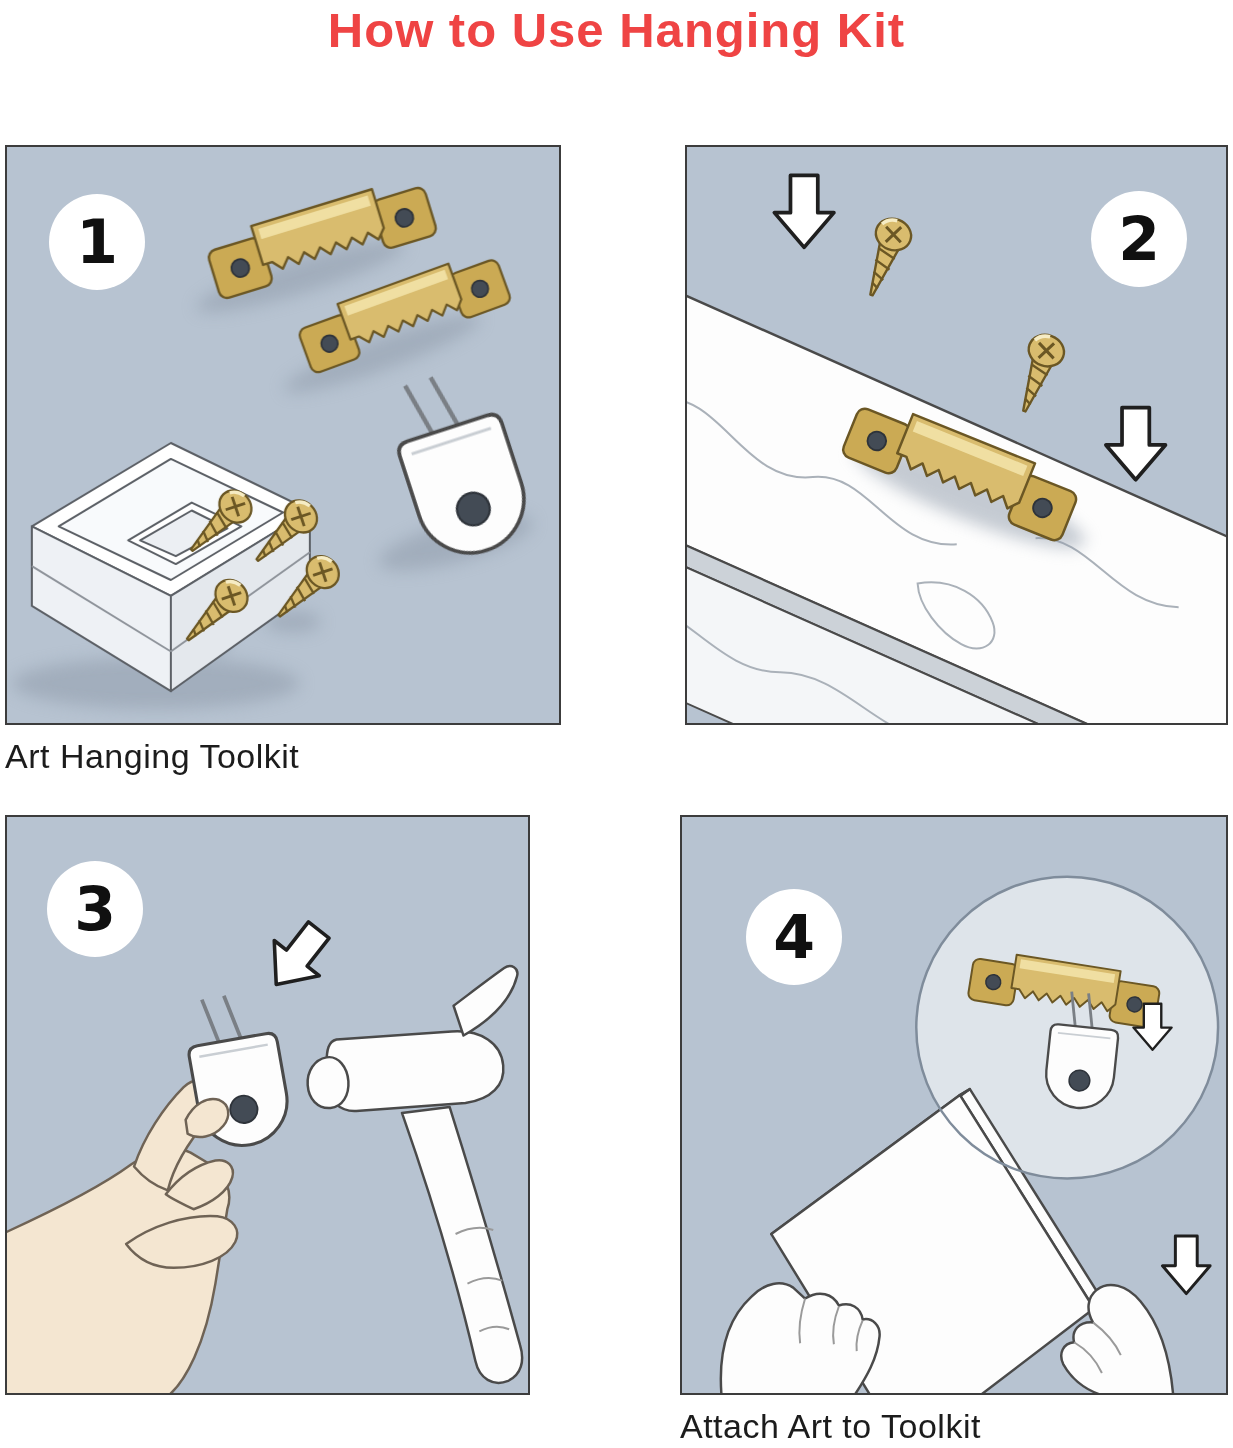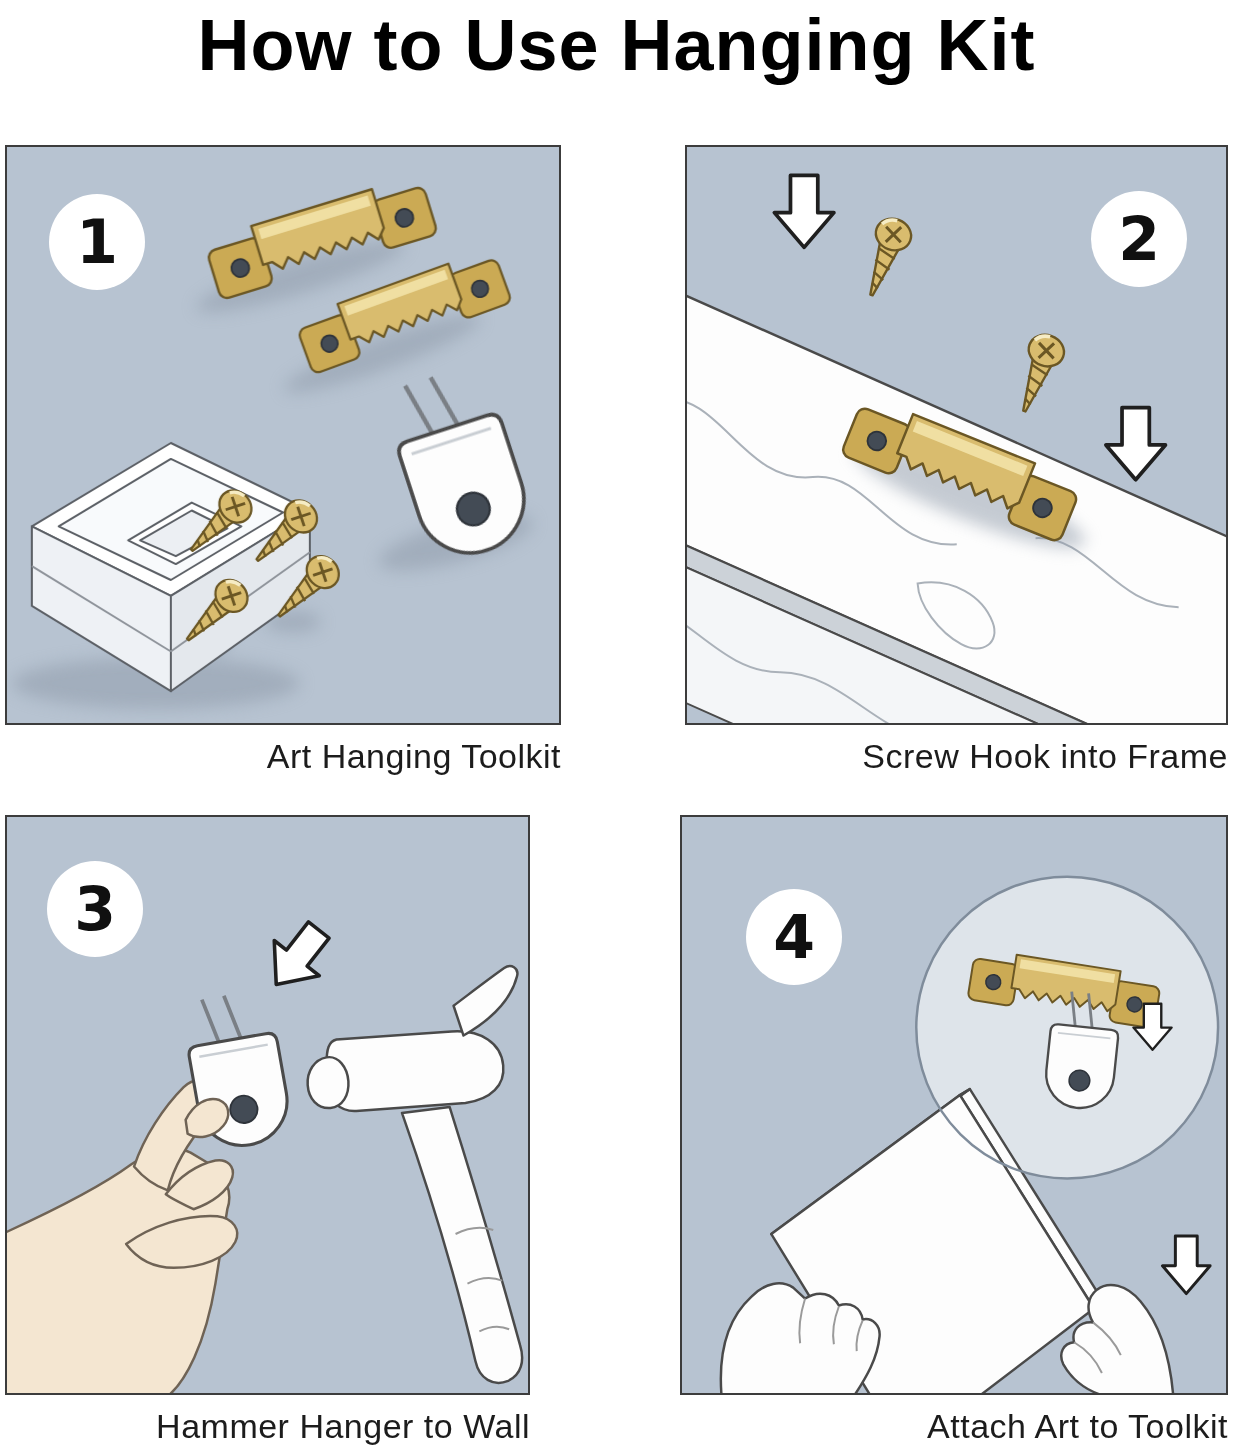--- a/index.html
+++ b/index.html
@@ -1,27 +1,27 @@
 <!DOCTYPE html>
 <html style="--background: #ffffff; --panel-background: #b7c3d1; --panel-border: #3c3c3c; --brass: #d9bc6e; --brass-dark: #6b5724; --skin: #f4e6d1; --text: #1c1c1c;"><head>
 <meta charset="utf-8">
 <style>
   *{margin:0;padding:0;box-sizing:border-box}
   html,body{background:#fff}
   body{font-family:"Liberation Sans",sans-serif}
   .sheet{position:relative;width:1233px;height:1448px;background:var(--background,#ffffff);overflow:hidden}
   .title{position:absolute;top:0;left:0;width:100%;text-align:center;
-         font-size:72px;font-weight:700;letter-spacing:1px;color:#000000;line-height:1.25}
+         font-size:49px;font-weight:700;letter-spacing:1px;color:#ef4444;line-height:1.25}
   .panel{position:absolute;background:var(--panel-background,#b7c3d1);
          border:2px solid var(--panel-border,#3c3c3c)}
   .panel svg{position:absolute;left:0;top:0;width:100%;height:100%;display:block}
   .badge{position:absolute;width:96px;height:96px;border-radius:50%;background:#fff;
          display:flex;align-items:center;justify-content:center;
          font-family:"DejaVu Sans",sans-serif;font-size:60px;font-weight:700;color:#101010}
-  .caption{position:absolute;text-align:right;font-size:34px;color:var(--text,#1c1c1c);
+  .caption{position:absolute;text-align:left;font-size:34px;color:var(--text,#1c1c1c);
            letter-spacing:.5px;height:46px;line-height:46px}
   
   .p1{left:5px;top:145px;width:556px;height:580px}
   .p2{left:685px;top:145px;width:543px;height:580px}
   .p3{left:5px;top:815px;width:525px;height:580px}
   .p4{left:680px;top:815px;width:548px;height:580px}
   .c1{left:5px;top:733px;width:556px}
   .c2{left:685px;top:733px;width:543px}
   .c3{left:5px;top:1403px;width:525px}
   .c4{left:680px;top:1403px;width:548px}
@@ -126,21 +126,20 @@
       </g>
       <ellipse class="shadow" filter="url(#softblur)" cx="285" cy="352" rx="125" ry="24" transform="rotate(22 285 352)"></ellipse>
       <use href="#def-hanger" transform="translate(180,247) rotate(22) scale(1.25)"></use>
       <use href="#def-screw" transform="translate(208,88) rotate(20) scale(1.2)"></use>
       <use href="#def-screw" transform="translate(362,205) rotate(20) scale(1.2)"></use>
       <use href="#def-arrow" class="arrow" transform="translate(118,66) scale(1.25)"></use>
       <use href="#def-arrow" class="arrow" transform="translate(452,300) scale(1.25)"></use>
     </svg>
     <div class="badge b2">2</div>
   </div>
-  <div class="caption c2">Screw Hook into Frame</div>
 
   <div class="panel p3">
     <svg viewBox="0 0 525 580">
       <use href="#def-arrow" class="arrow" transform="translate(292,142) rotate(38) scale(1.2)"></use>
       <g class="whitepc">
         <path d="M398,298 C424,372 452,462 472,548 C476,566 490,574 505,568 C518,562 522,548 517,532 C494,448 468,362 446,292 Z"></path>
         <path class="thin" d="M452,420 C464,414 478,412 490,416 M464,470 C476,464 489,463 499,467 M476,518 C486,513 497,512 506,516"></path>
         <path d="M332,224 L448,216 C478,214 498,228 500,250 C502,270 488,284 462,288 L352,296 C336,297 324,286 322,270 L322,248 C322,234 324,226 332,224 Z"></path>
         <path d="M322,242 C310,244 302,256 303,270 C304,284 313,294 326,293 C338,292 345,280 344,266 C343,252 334,240 322,242 Z"></path>
         <path d="M460,220 C488,204 508,184 514,160 C516,152 508,147 501,152 C484,164 466,178 450,190 Z"></path>
@@ -149,21 +148,20 @@
         <path d="M-5,585 L-5,420 C50,395 95,372 125,350 C145,336 168,330 185,338 L205,350 C220,360 228,378 222,395 L210,470 C200,530 180,570 160,585 Z"></path>
         <path d="M128,352 C138,322 158,292 178,272 C188,262 202,263 208,273 C214,282 211,294 202,305 C184,326 168,352 162,376 C150,372 138,364 128,352 Z"></path>
         <path d="M160,380 C174,362 192,350 210,346 C222,344 230,352 227,363 C223,377 206,389 188,395 C178,390 168,386 160,380 Z"></path>
         <path d="M120,430 C145,412 180,400 212,402 C228,404 236,416 230,428 C222,444 196,454 168,454 C148,454 132,446 120,430 Z"></path>
       </g>
       <use href="#def-hook" transform="translate(182,232) rotate(-10) scale(1.25)"></use>
       <path class="skin" d="M180,305 C188,289 202,281 214,285 C224,289 226,301 218,311 C208,323 192,325 182,319 Z"></path>
     </svg>
     <div class="badge b3">3</div>
   </div>
-  <div class="caption c3">Hammer Hanger to Wall</div>
 
   <div class="panel p4">
     <svg viewBox="0 0 548 580">
       <circle cx="388" cy="212" r="152" fill="#ffffff" opacity="0.55"></circle>
       <g class="whitepc">
         <polygon points="280,280 290,274 425,489 415,495"></polygon>
         <polygon points="280,280 290,274 100,414 90,420"></polygon>
         <polygon points="280,280 415,495 225,640 90,420"></polygon>
       </g>
       <g class="whitepc">

